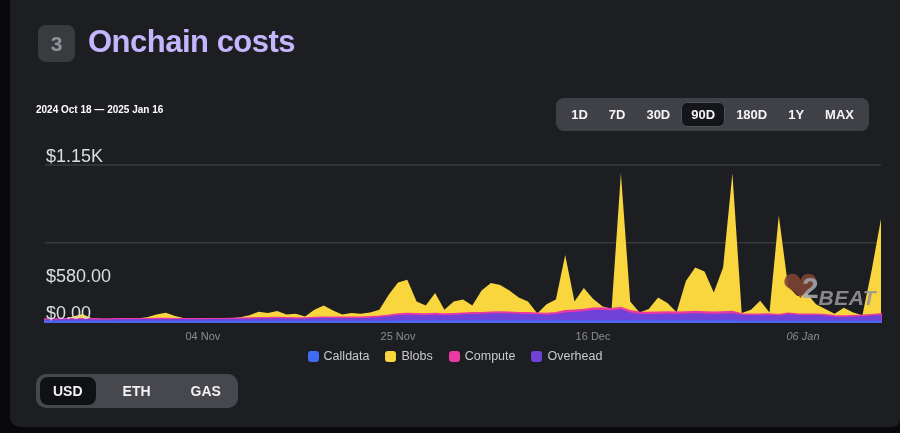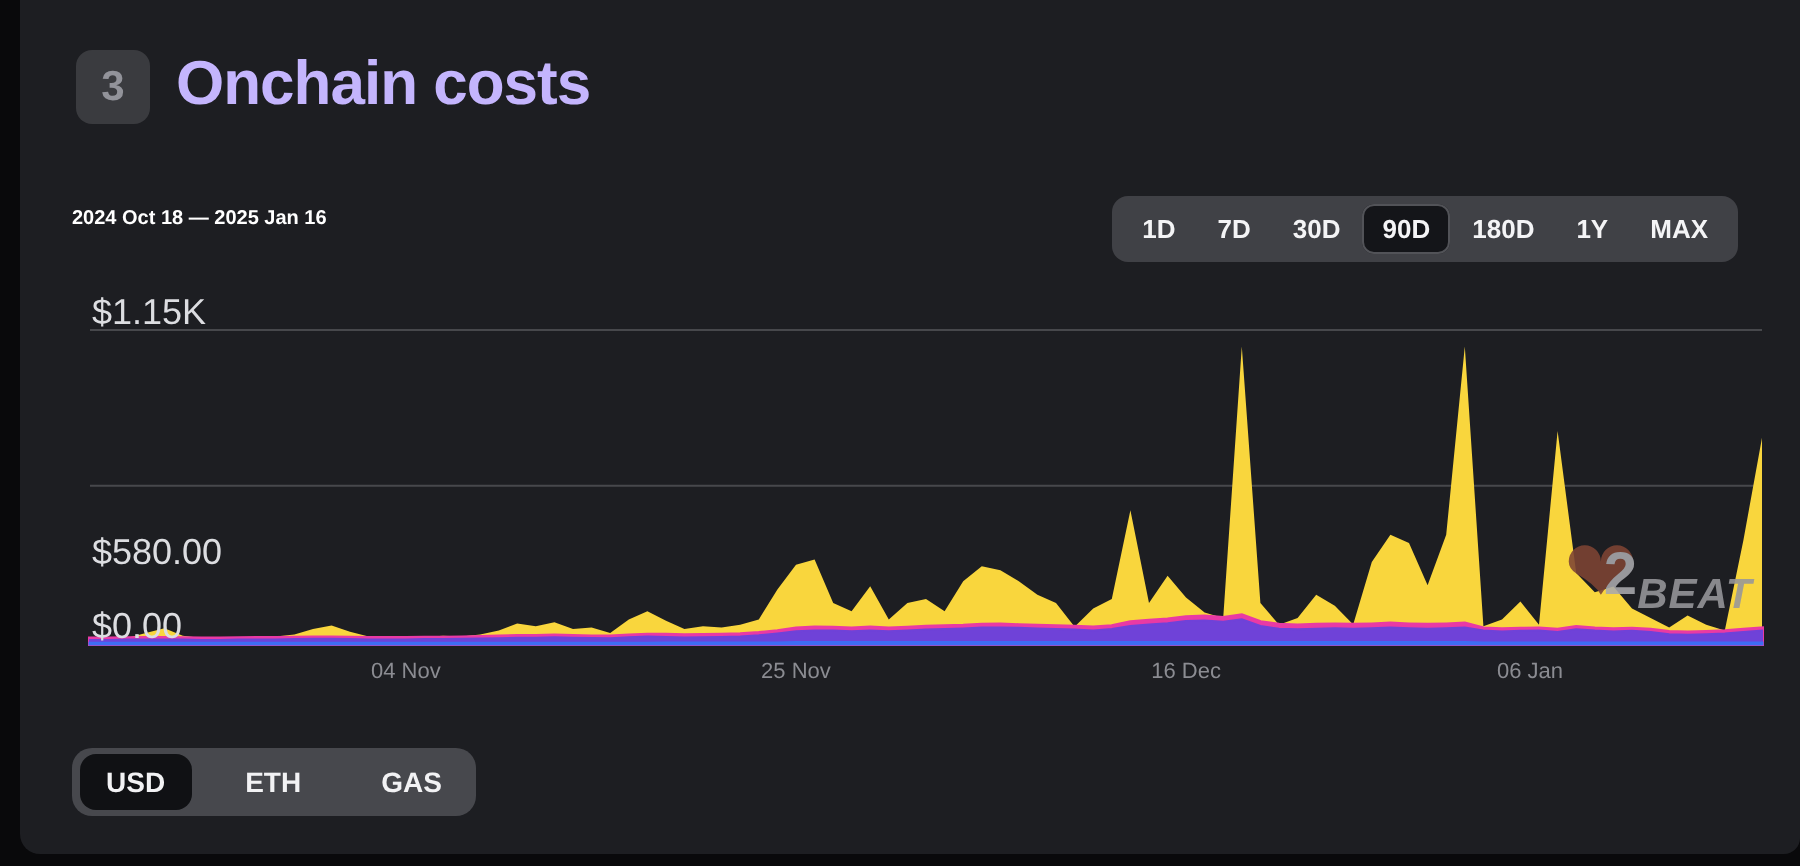--- a/index.html
+++ b/index.html
@@ -86,23 +86,41 @@
 
     <div id="ylabels">
         <div class="ylabel" style="left: 36px; top: 303px;">$0.00</div>
         <div class="ylabel" style="left: 36px; top: 224px; margin-top: 42px;">$580.00</div>
         <div class="ylabel" style="left: 36px; top: 146px;">$1.15K</div>
       </div>
     <div id="xlabels">
         <div class="xlabel" style="left: 162.911px;">04 Nov</div>
         <div class="xlabel" style="left: 357.978px;">25 Nov</div>
         <div class="xlabel" style="left: 553.044px;">16 Dec</div>
-        <div class="xlabel" style="left: 725px;">06 Jan</div>
+        <div class="xlabel" style="left: 763px; font-style: italic;">06 Jan</div>
       </div>
 
+    <div class="legend">
+        <div class="legend-item">
+          <span class="legend-swatch" style="background: rgb(62, 109, 244);"></span>
+          <span class="legend-label">Calldata</span>
+        </div>
+        <div class="legend-item">
+          <span class="legend-swatch" style="background: rgb(249, 214, 61);"></span>
+          <span class="legend-label">Blobs</span>
+        </div>
+        <div class="legend-item">
+          <span class="legend-swatch" style="background: rgb(233, 58, 164);"></span>
+          <span class="legend-label">Compute</span>
+        </div>
+        <div class="legend-item">
+          <span class="legend-swatch" style="background: rgb(111, 66, 216);"></span>
+          <span class="legend-label">Overhead</span>
+        </div>
+      </div>
 
     <div class="unit-group">
         <button class="unit-btn selected">USD</button>
         <button class="unit-btn">ETH</button>
         <button class="unit-btn">GAS</button>
       </div>
 
     <div class="watermark">
       <span class="wm-heart">❤</span>
       <span class="wm-2">2</span>

